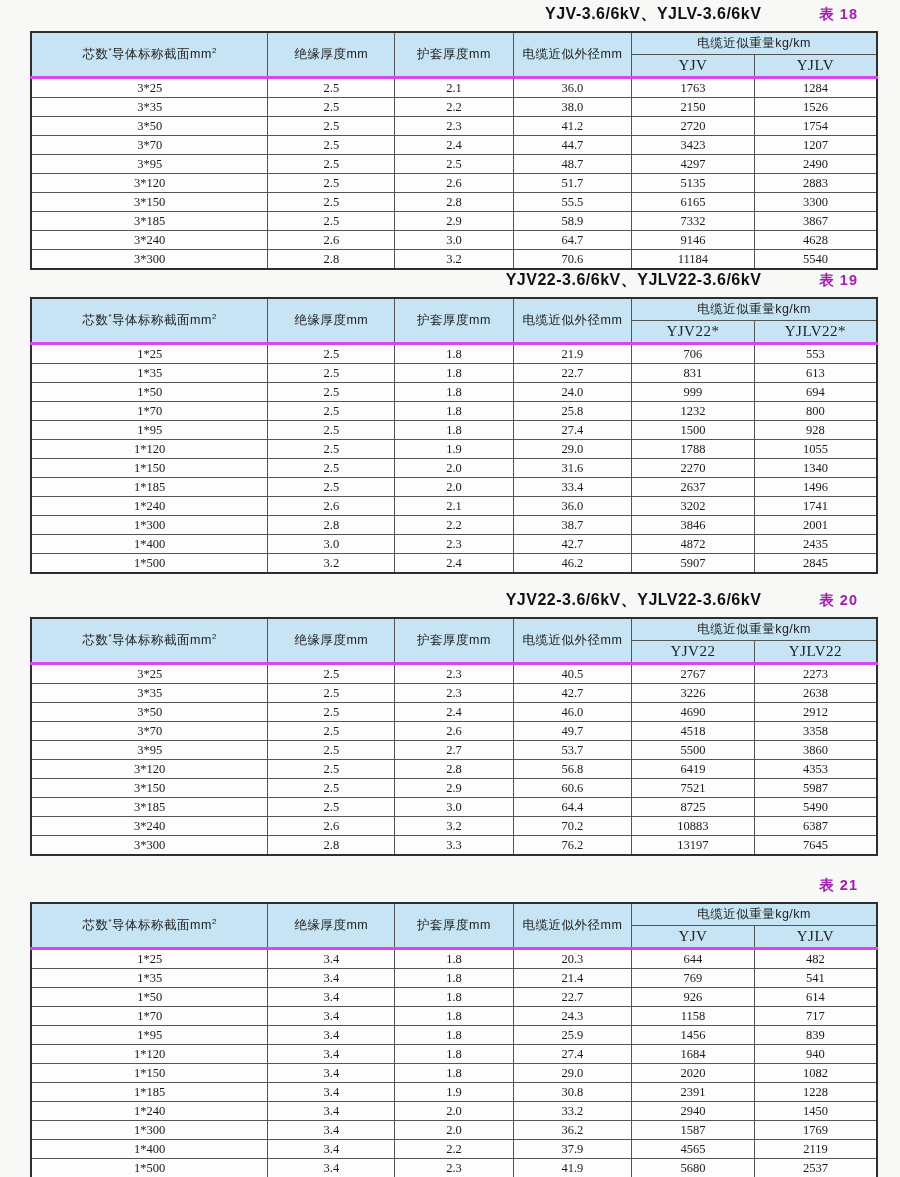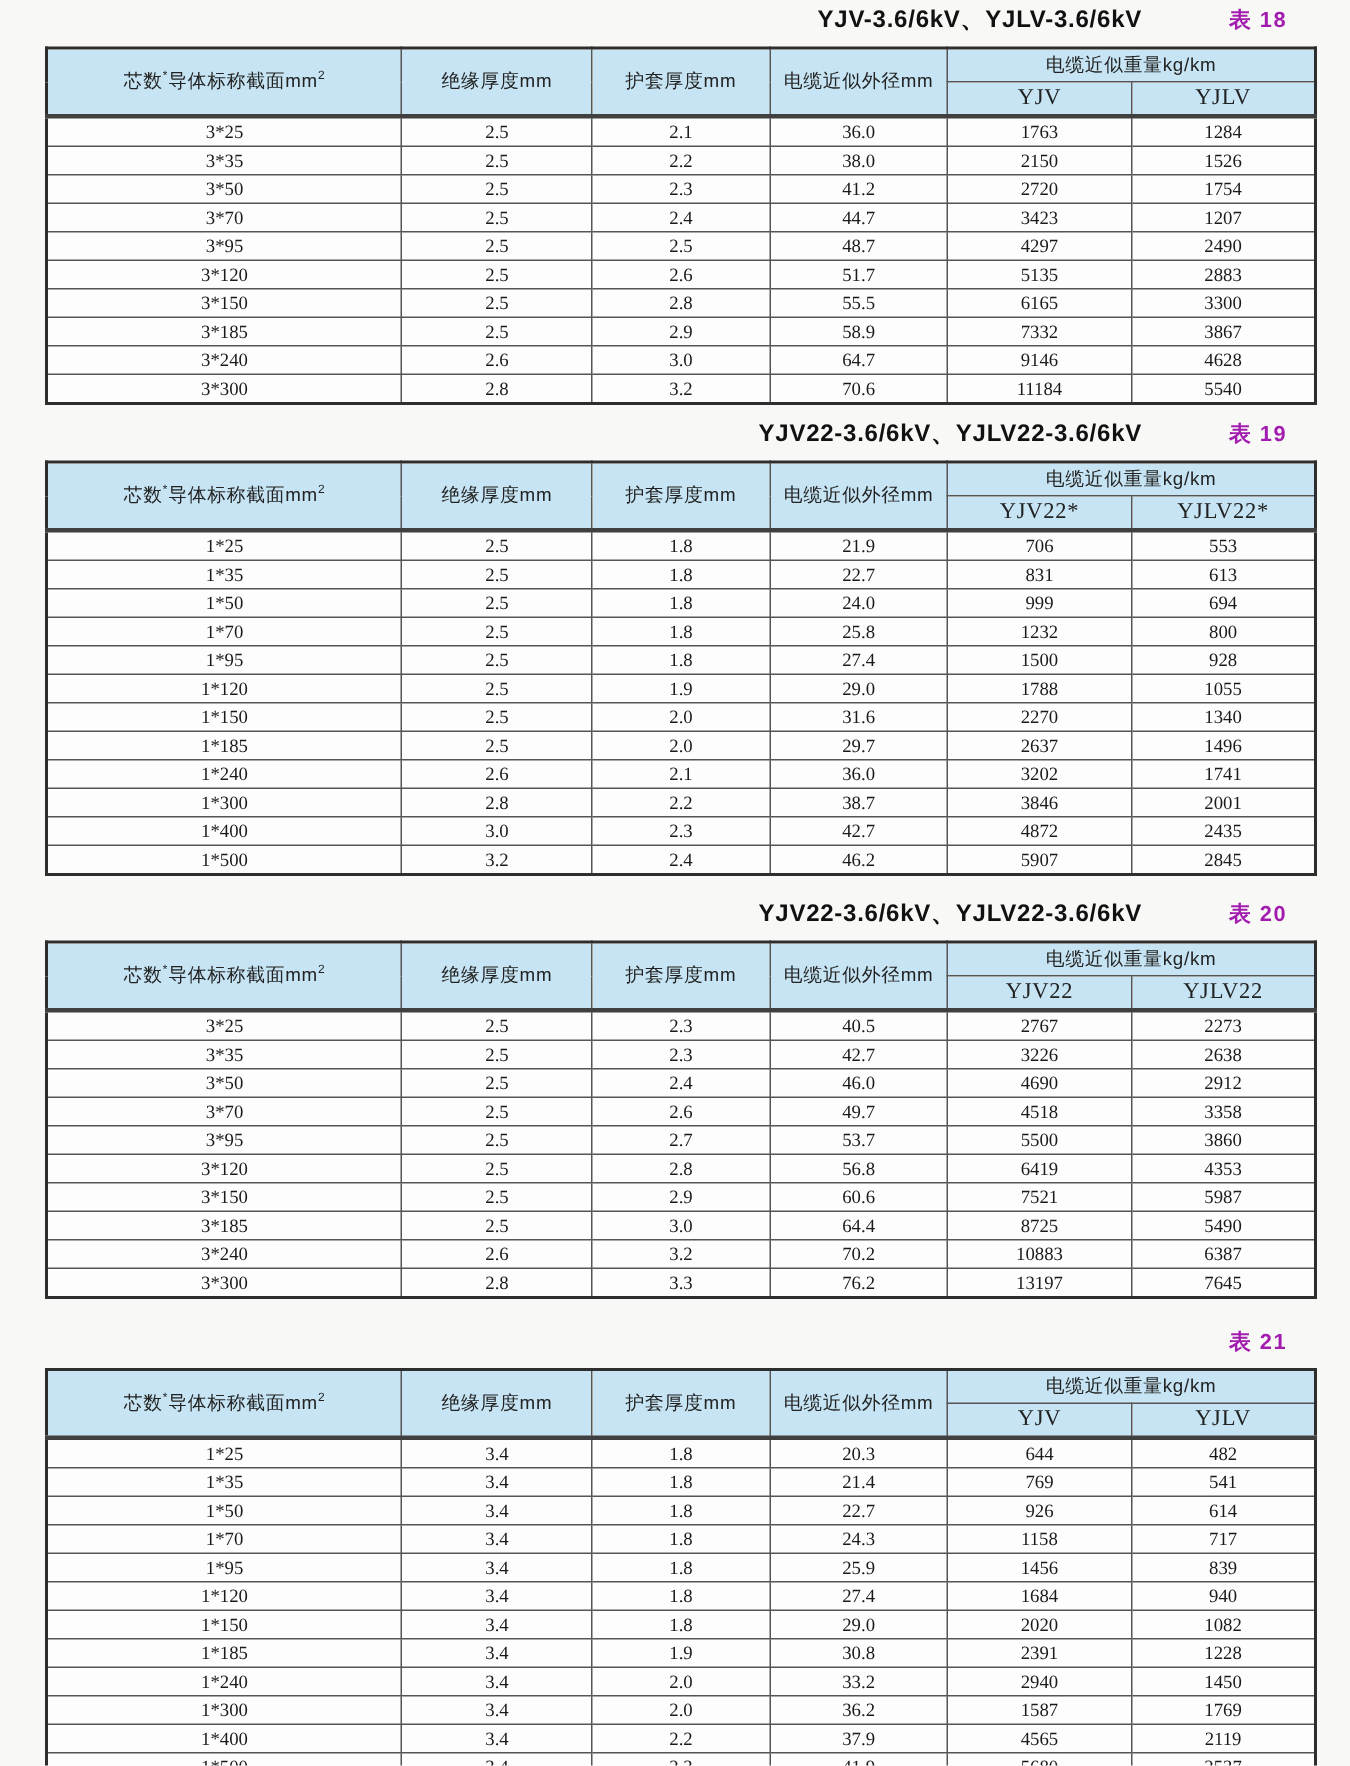--- a/index.html
+++ b/index.html
@@ -8,21 +8,21 @@
     background: #f8f8f6;
     font-family: "Liberation Sans", sans-serif;
     color: #1c1c1c;
     overflow: hidden;
   }
   .page {
     box-sizing: border-box;
     width: 900px; height: 1177px;
     padding: 4px 22px 0 30px;
   }
-  .block { margin-bottom: 10px; }
+  .block { }
   .block.gap-md { margin-bottom: 16px; }
   .block.gap-lg { margin-bottom: 19px; }
   .title-row {
     display: flex;
     justify-content: flex-end;
     align-items: baseline;
     gap: 58px;
     padding: 0 20px 7px 0;
     line-height: 20px;
   }
@@ -53,21 +53,21 @@
   table.spec col.c5 { width: 14.5%; }
   table.spec col.c6 { width: 14.5%; }
   table.spec th, table.spec td {
     border: 1px solid #555;
     text-align: center;
     vertical-align: middle;
     padding: 0;
     overflow: hidden;
     white-space: nowrap;
   }
-  table.spec thead { border-bottom: 3px solid #404040; }
+  table.spec thead { border-bottom: 3px solid #d946ef; }
   table.spec thead th {
     background: #c6e4f3;
     font-weight: normal;
     font-size: 12.5px;
     color: #222;
     height: 21px;
     letter-spacing: 0.5px;
   }
   table.spec thead th sup {
     font-size: 8px;
@@ -284,21 +284,21 @@
             <td>2.5</td>
             <td>2.0</td>
             <td>31.6</td>
             <td>2270</td>
             <td>1340</td>
           </tr>
           <tr>
             <td>1*185</td>
             <td>2.5</td>
             <td>2.0</td>
-            <td>29.7</td>
+            <td>33.4</td>
             <td>2637</td>
             <td>1496</td>
           </tr>
           <tr>
             <td>1*240</td>
             <td>2.6</td>
             <td>2.1</td>
             <td>36.0</td>
             <td>3202</td>
             <td>1741</td>

